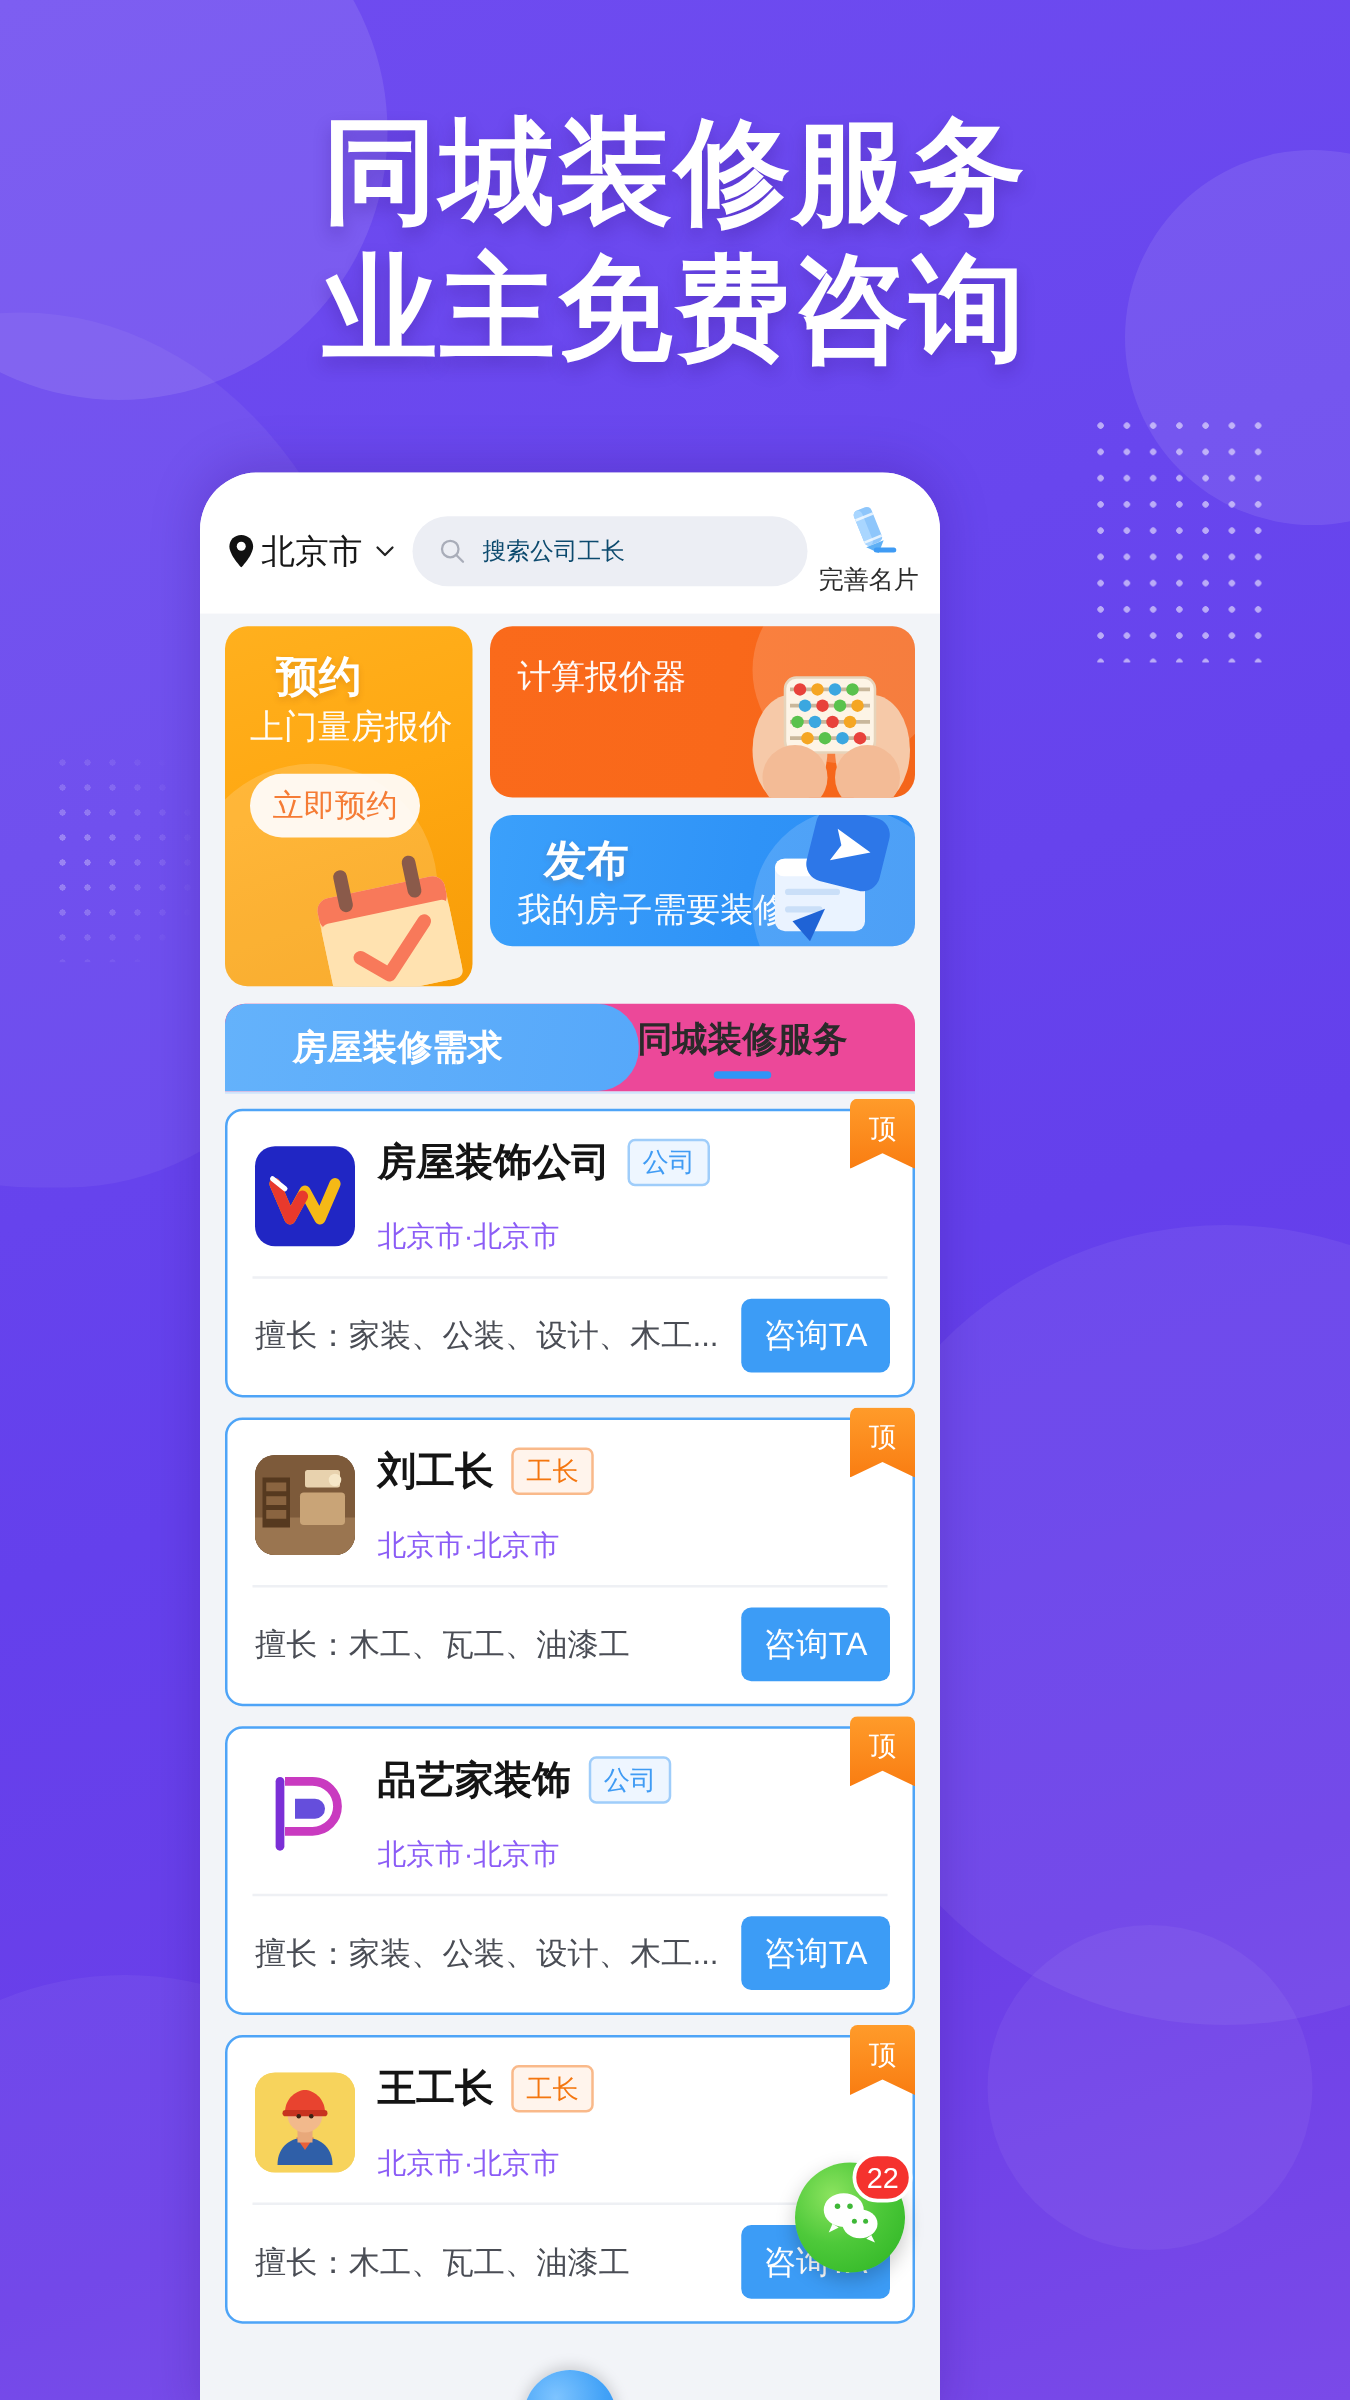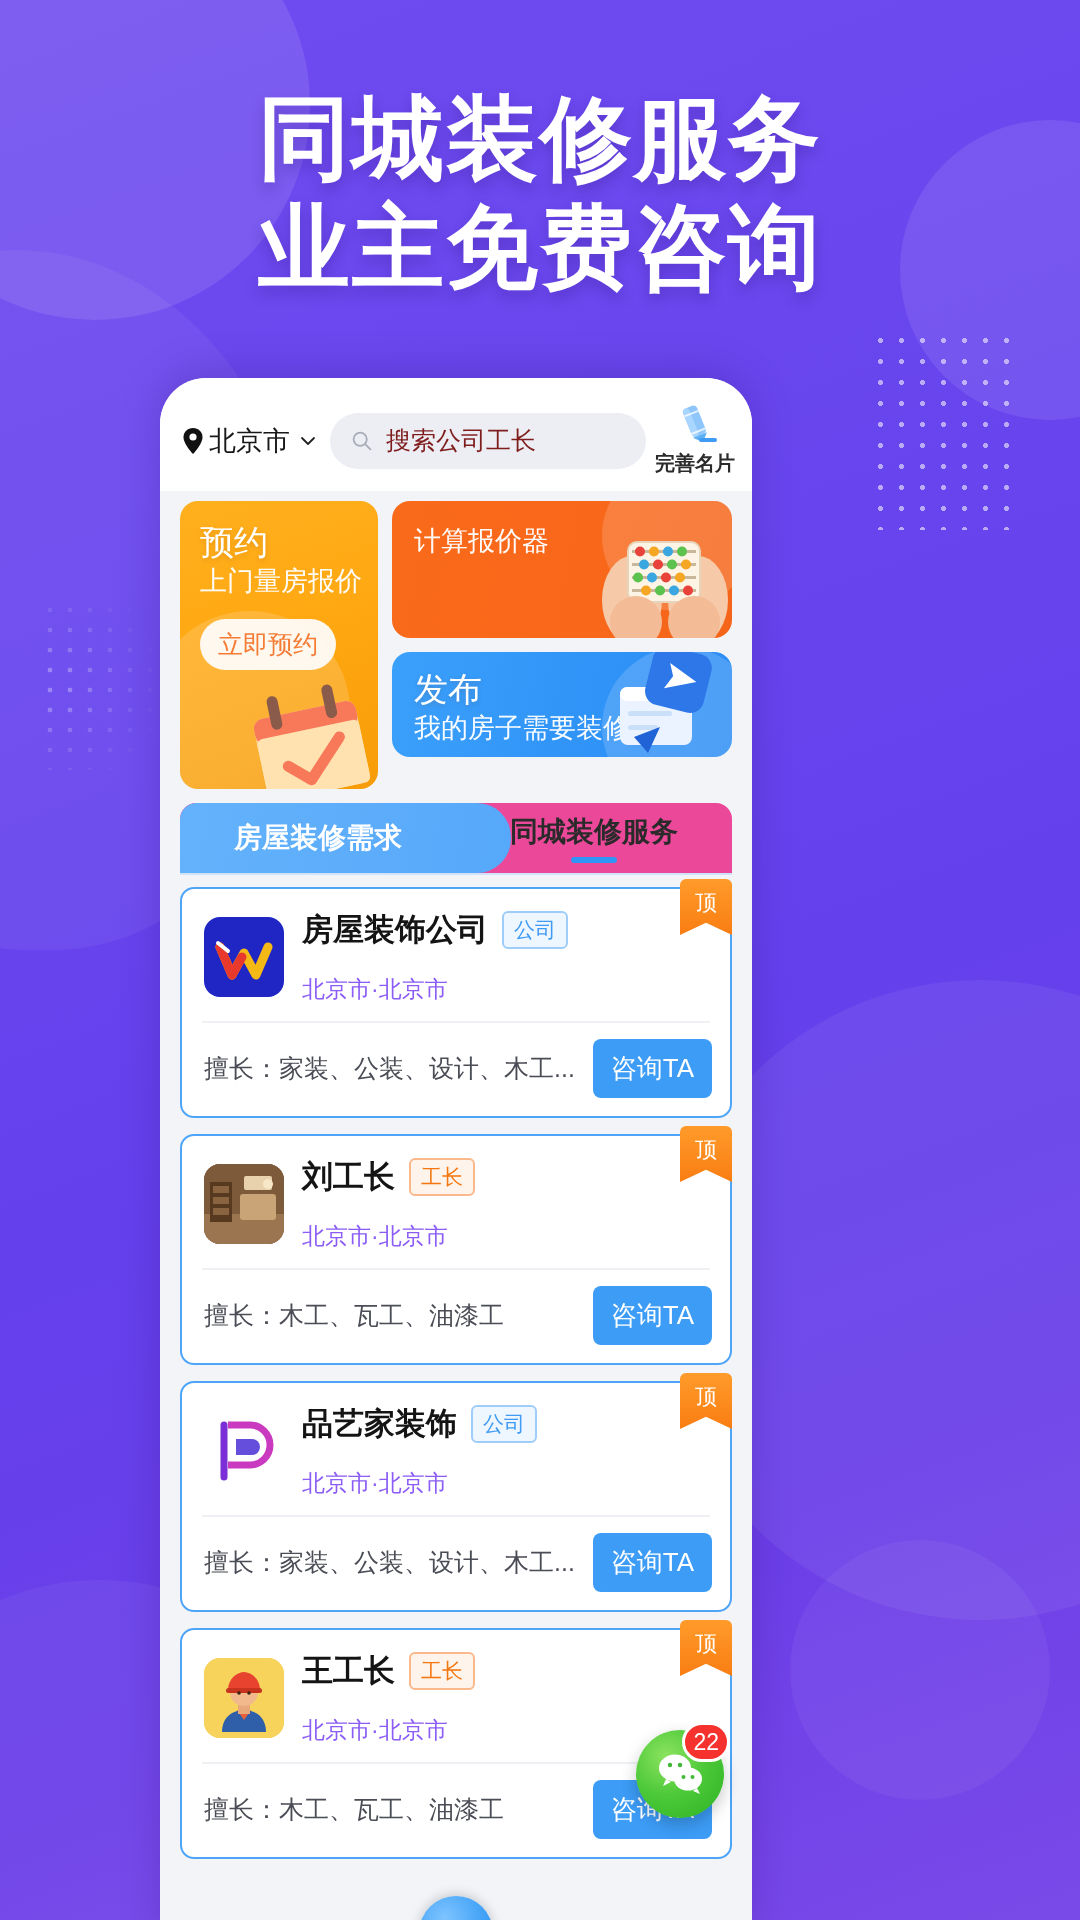--- a/index.html
+++ b/index.html
@@ -65,48 +65,48 @@
   .city { display: flex; align-items: center; gap: 5px; flex: 0 0 auto; }
   .pin { width: 22px; height: 26px; flex: 0 0 auto; }
   .city-name { font-size: 27px; color: #181818; font-weight: 500; white-space: nowrap; }
   .chev { width: 20px; height: 20px; margin-left: 3px; }
   .searchbox {
     flex: 1 1 auto; height: 56px; background: #eceef4; border-radius: 28px;
     display: flex; align-items: center; gap: 12px; padding: 0 20px;
     min-width: 0;
   }
   .searchbox .mag { width: 24px; height: 24px; flex: 0 0 auto; }
-  .search-ph { font-size: 25px; color: #7f1d1d; white-space: nowrap;
+  .search-ph { font-size: 19px; color: #0c4a6e; white-space: nowrap;
                overflow: hidden; text-overflow: ellipsis; text-align: right; }
   .card-btn { flex: 0 0 auto; width: 74px; display: flex; flex-direction: column;
               align-items: center; gap: 2px; }
   .card-btn .pen { width: 48px; height: 44px; }
-  .card-btn span { font-size: 20px; color: #2b2b2b; white-space: nowrap; font-weight: bold; }
+  .card-btn span { font-size: 20px; color: #2b2b2b; white-space: nowrap; }
 
   
   .promos { display: flex; gap: 14px; padding: 10px 20px 0 20px; background: #f2f4f8; }
   .promo-left {
     width: 198px; height: 288px; border-radius: 18px; position: relative;
     overflow: hidden;
     background: linear-gradient(160deg, #ffb01e 0%, #ffa812 45%, #f79c07 100%);
     padding: 24px 0 0 20px;
   }
   .promo-right { flex: 1 1 auto; display: flex; flex-direction: column; gap: 14px; }
   .promo-orange {
     height: 137px; border-radius: 18px; position: relative; overflow: hidden;
     background: linear-gradient(100deg, #fa6a1b 0%, #f9681a 55%, #f4651a 100%);
     padding: 20px 0 0 22px;
   }
   .promo-blue {
     height: 105px; border-radius: 18px; position: relative; overflow: hidden;
     background: linear-gradient(100deg, #3ba0fb 0%, #2f93f7 60%, #2c8df5 100%);
     padding: 20px 0 0 22px;
   }
-  .p-title { font-size: 34px; font-weight: normal; color: #fff; line-height: 1.05;
-             text-shadow: 0 2px 5px rgba(120,50,0,0.18); }
+  .p-title { font-size: 34px; font-weight: bold; color: #fff; line-height: 1.05;
+             text-shadow: 0 2px 5px rgba(120,50,0,0.18); margin-left: 21px; }
   .p-sub { font-size: 27px; color: #fff; margin-top: 2px; opacity: .97; }
   .p-cta { display: inline-block; margin-top: 20px; background: #fff7ec;
            color: #f4630f; font-size: 25px; padding: 9px 18px; border-radius: 26px; }
   
   .art { position: absolute; pointer-events: none; }
   .art-cal { right: -8px; bottom: -14px; width: 150px; height: 130px; }
   .art-aba { right: 4px; bottom: -10px; width: 130px; height: 122px; }
   .art-send { right: 8px; bottom: -4px; width: 120px; height: 120px; }
   .glow { position: absolute; border-radius: 50%;
           background: rgba(255,255,255,0.16); }

